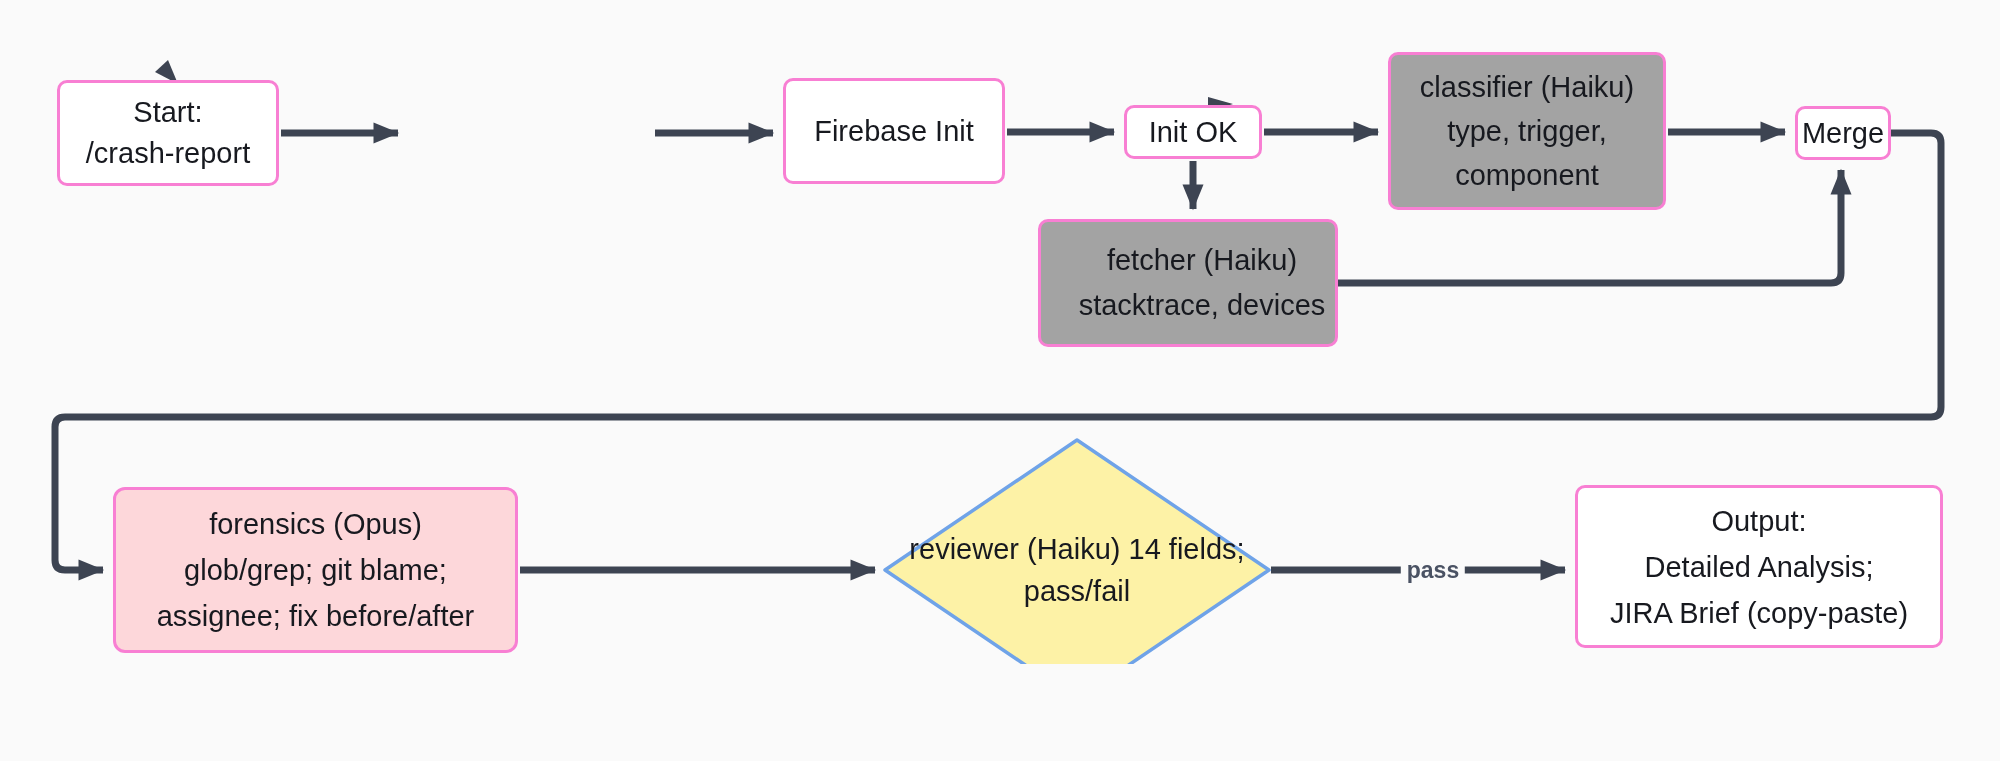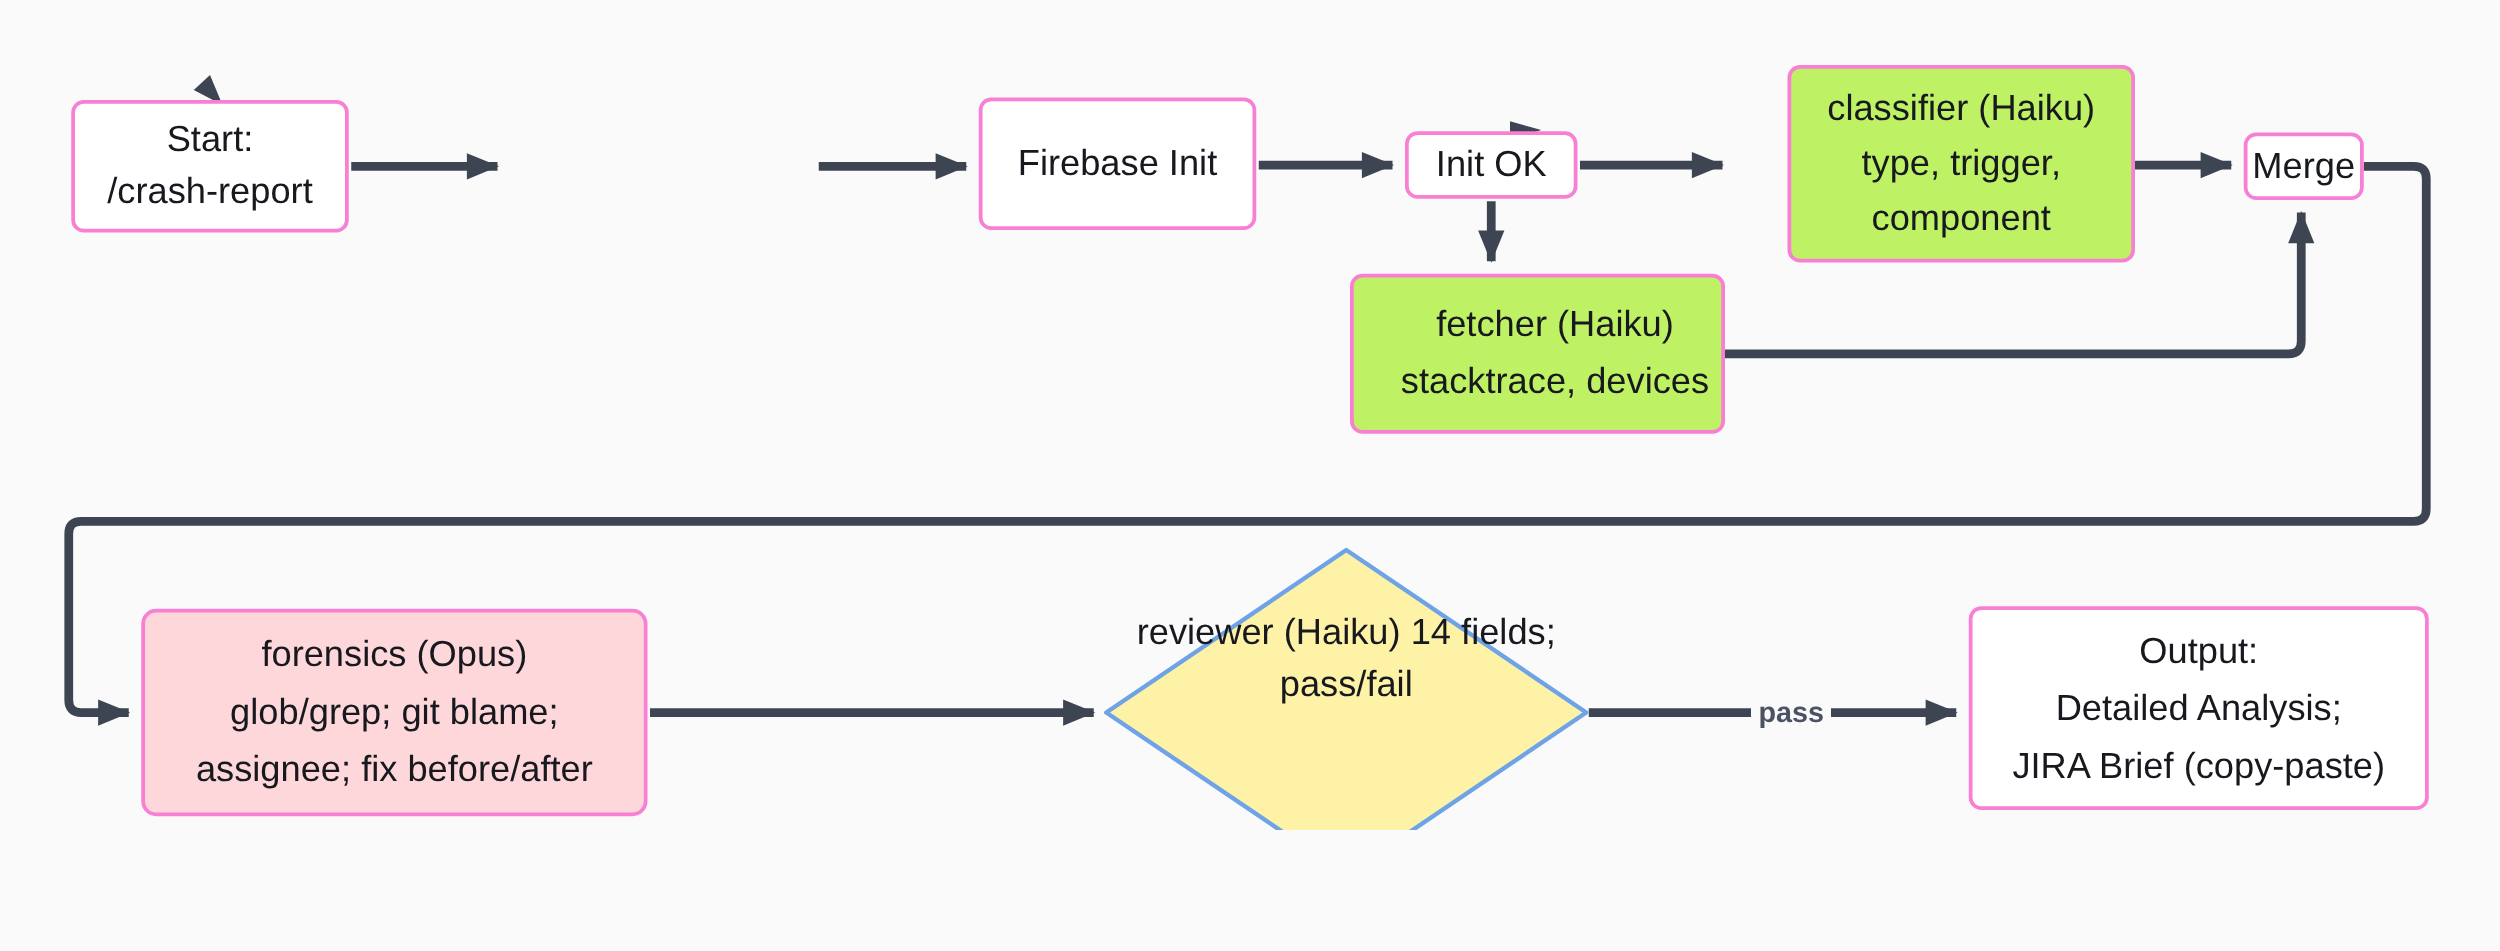--- a/index.html
+++ b/index.html
@@ -11,25 +11,25 @@
   }
   #edges { position:absolute; left:0; top:0; }
   .node {
     position:absolute; box-sizing:border-box;
     display:flex; align-items:center; justify-content:center;
     text-align:center; background:#ffffff;
     border:3px solid #f87fd3; border-radius:10px;
     font-size:29px; line-height:41px; color:#17191f;
   }
   .node .ln { display:block; }
-  .fill-yellow { background:#bef264;margin-left:42px; }
+  .fill-yellow { background:#a3a3a3; }
   .fill-pink   { background:#fdd7da; }
   .diamond-label {
     position:absolute; box-sizing:border-box;
-    display:flex; justify-content:center;
+    display:flex; align-items:center; justify-content:center;
     text-align:center; font-size:29px; line-height:42px;
     background:transparent; border:none;
   }
   .edge-label {
     position:absolute; transform:translate(-50%,-50%);
     background:#fafafa; padding:1px 6px;
     font-size:23px; font-weight:bold; color:#4a5263;
   }
 </style>
 </head>

